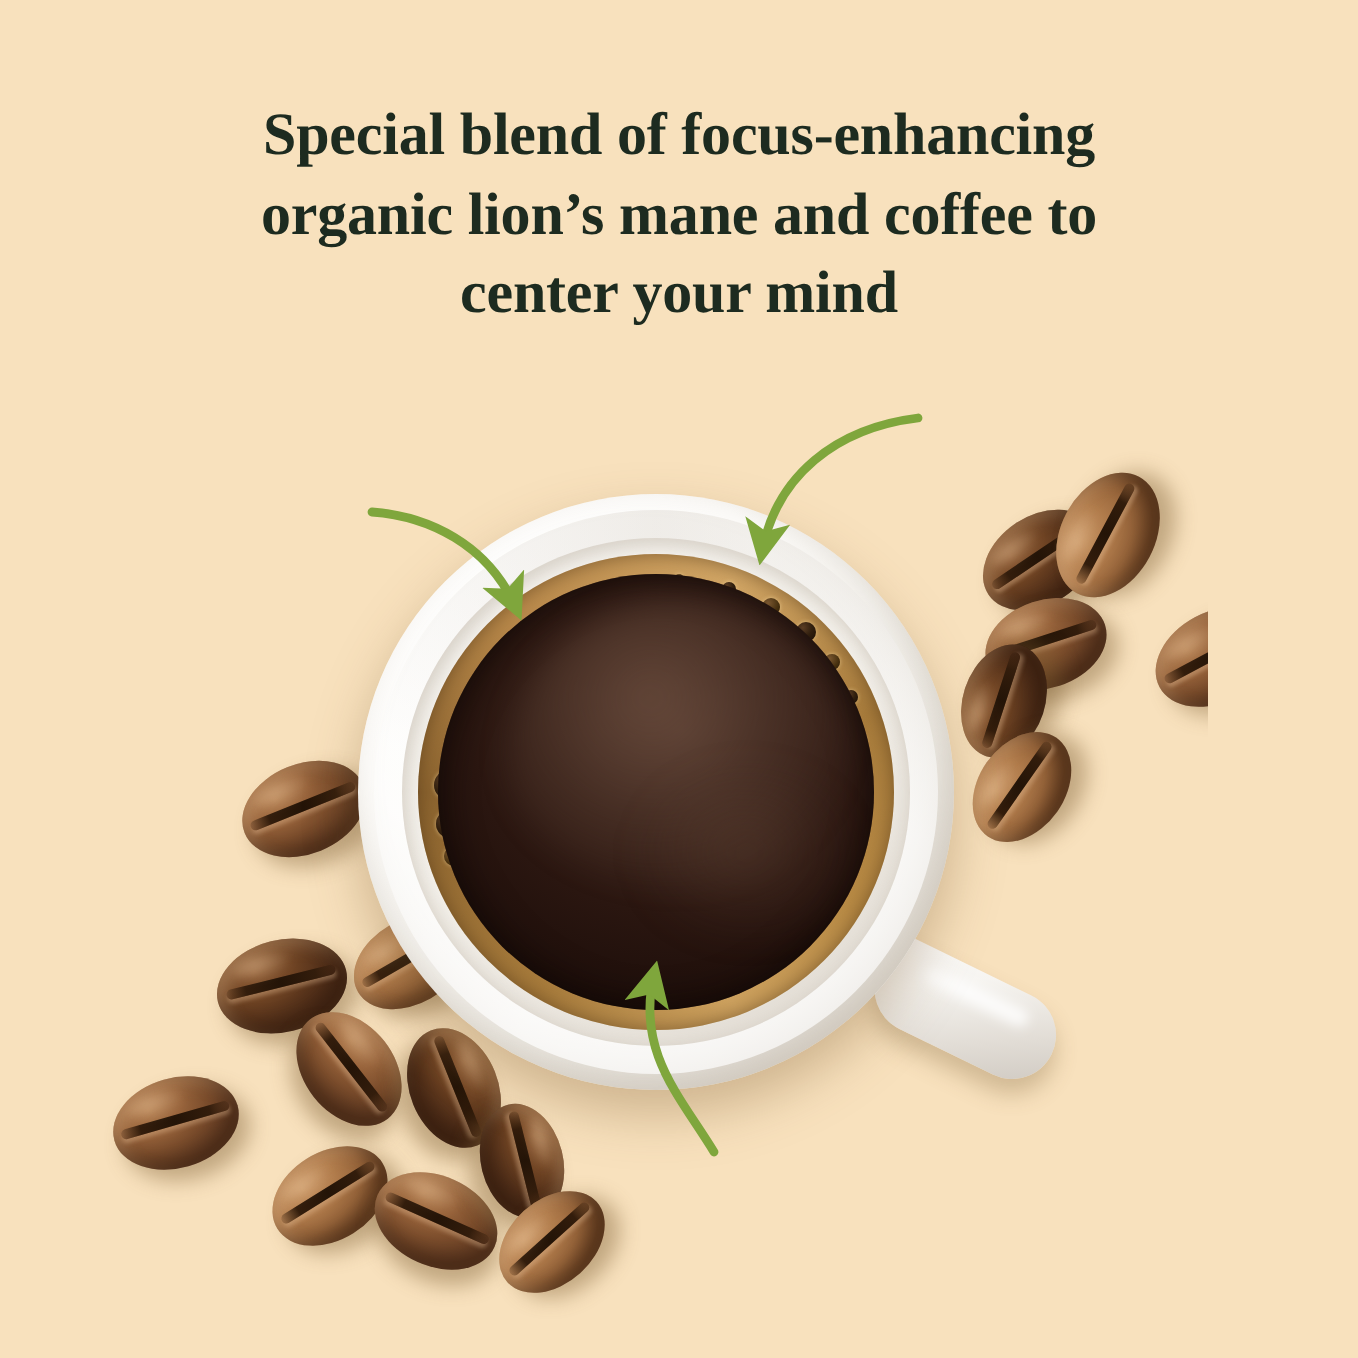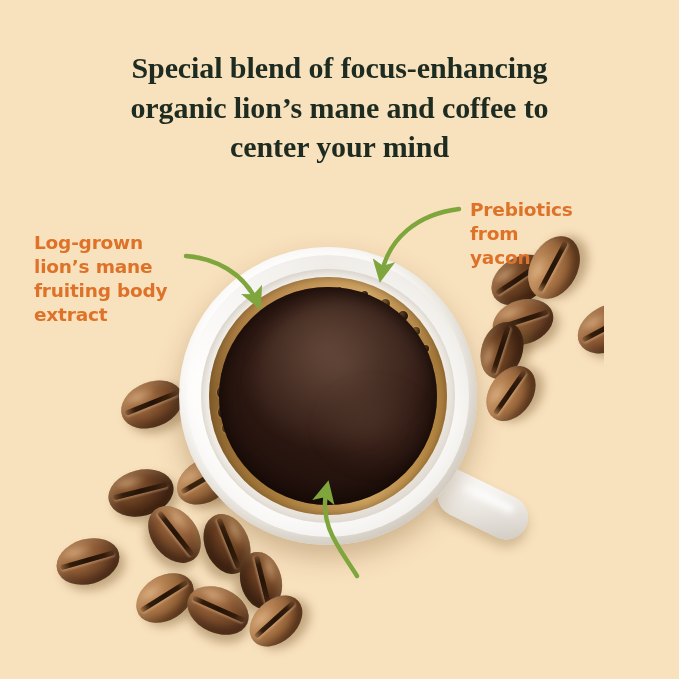--- a/index.html
+++ b/index.html
@@ -318,22 +318,16 @@
 
     <path d="M 459 209 C 418 214, 388 238, 381 276" fill="none" stroke="#7fa63c" stroke-width="4.4" stroke-linecap="round" marker-end="url(#ah)"></path>
 
     <path d="M 357 576 C 340 548, 318 526, 327 487" fill="none" stroke="#7fa63c" stroke-width="4.4" stroke-linecap="round" marker-end="url(#ah)"></path>
   </svg>
 
   <h1 id="headline">Special blend of focus-enhancing
 organic lion’s mane and coffee to
 center your mind</h1>
 
-  <div class="callout" id="callout-lionsmane">Log-grown
-lion’s mane
-fruiting body
-extract</div>
-
-  <div class="callout" id="callout-prebiotics">Prebiotics from
-yacon</div>
+
 
 
 </div>
 
 </body></html>

